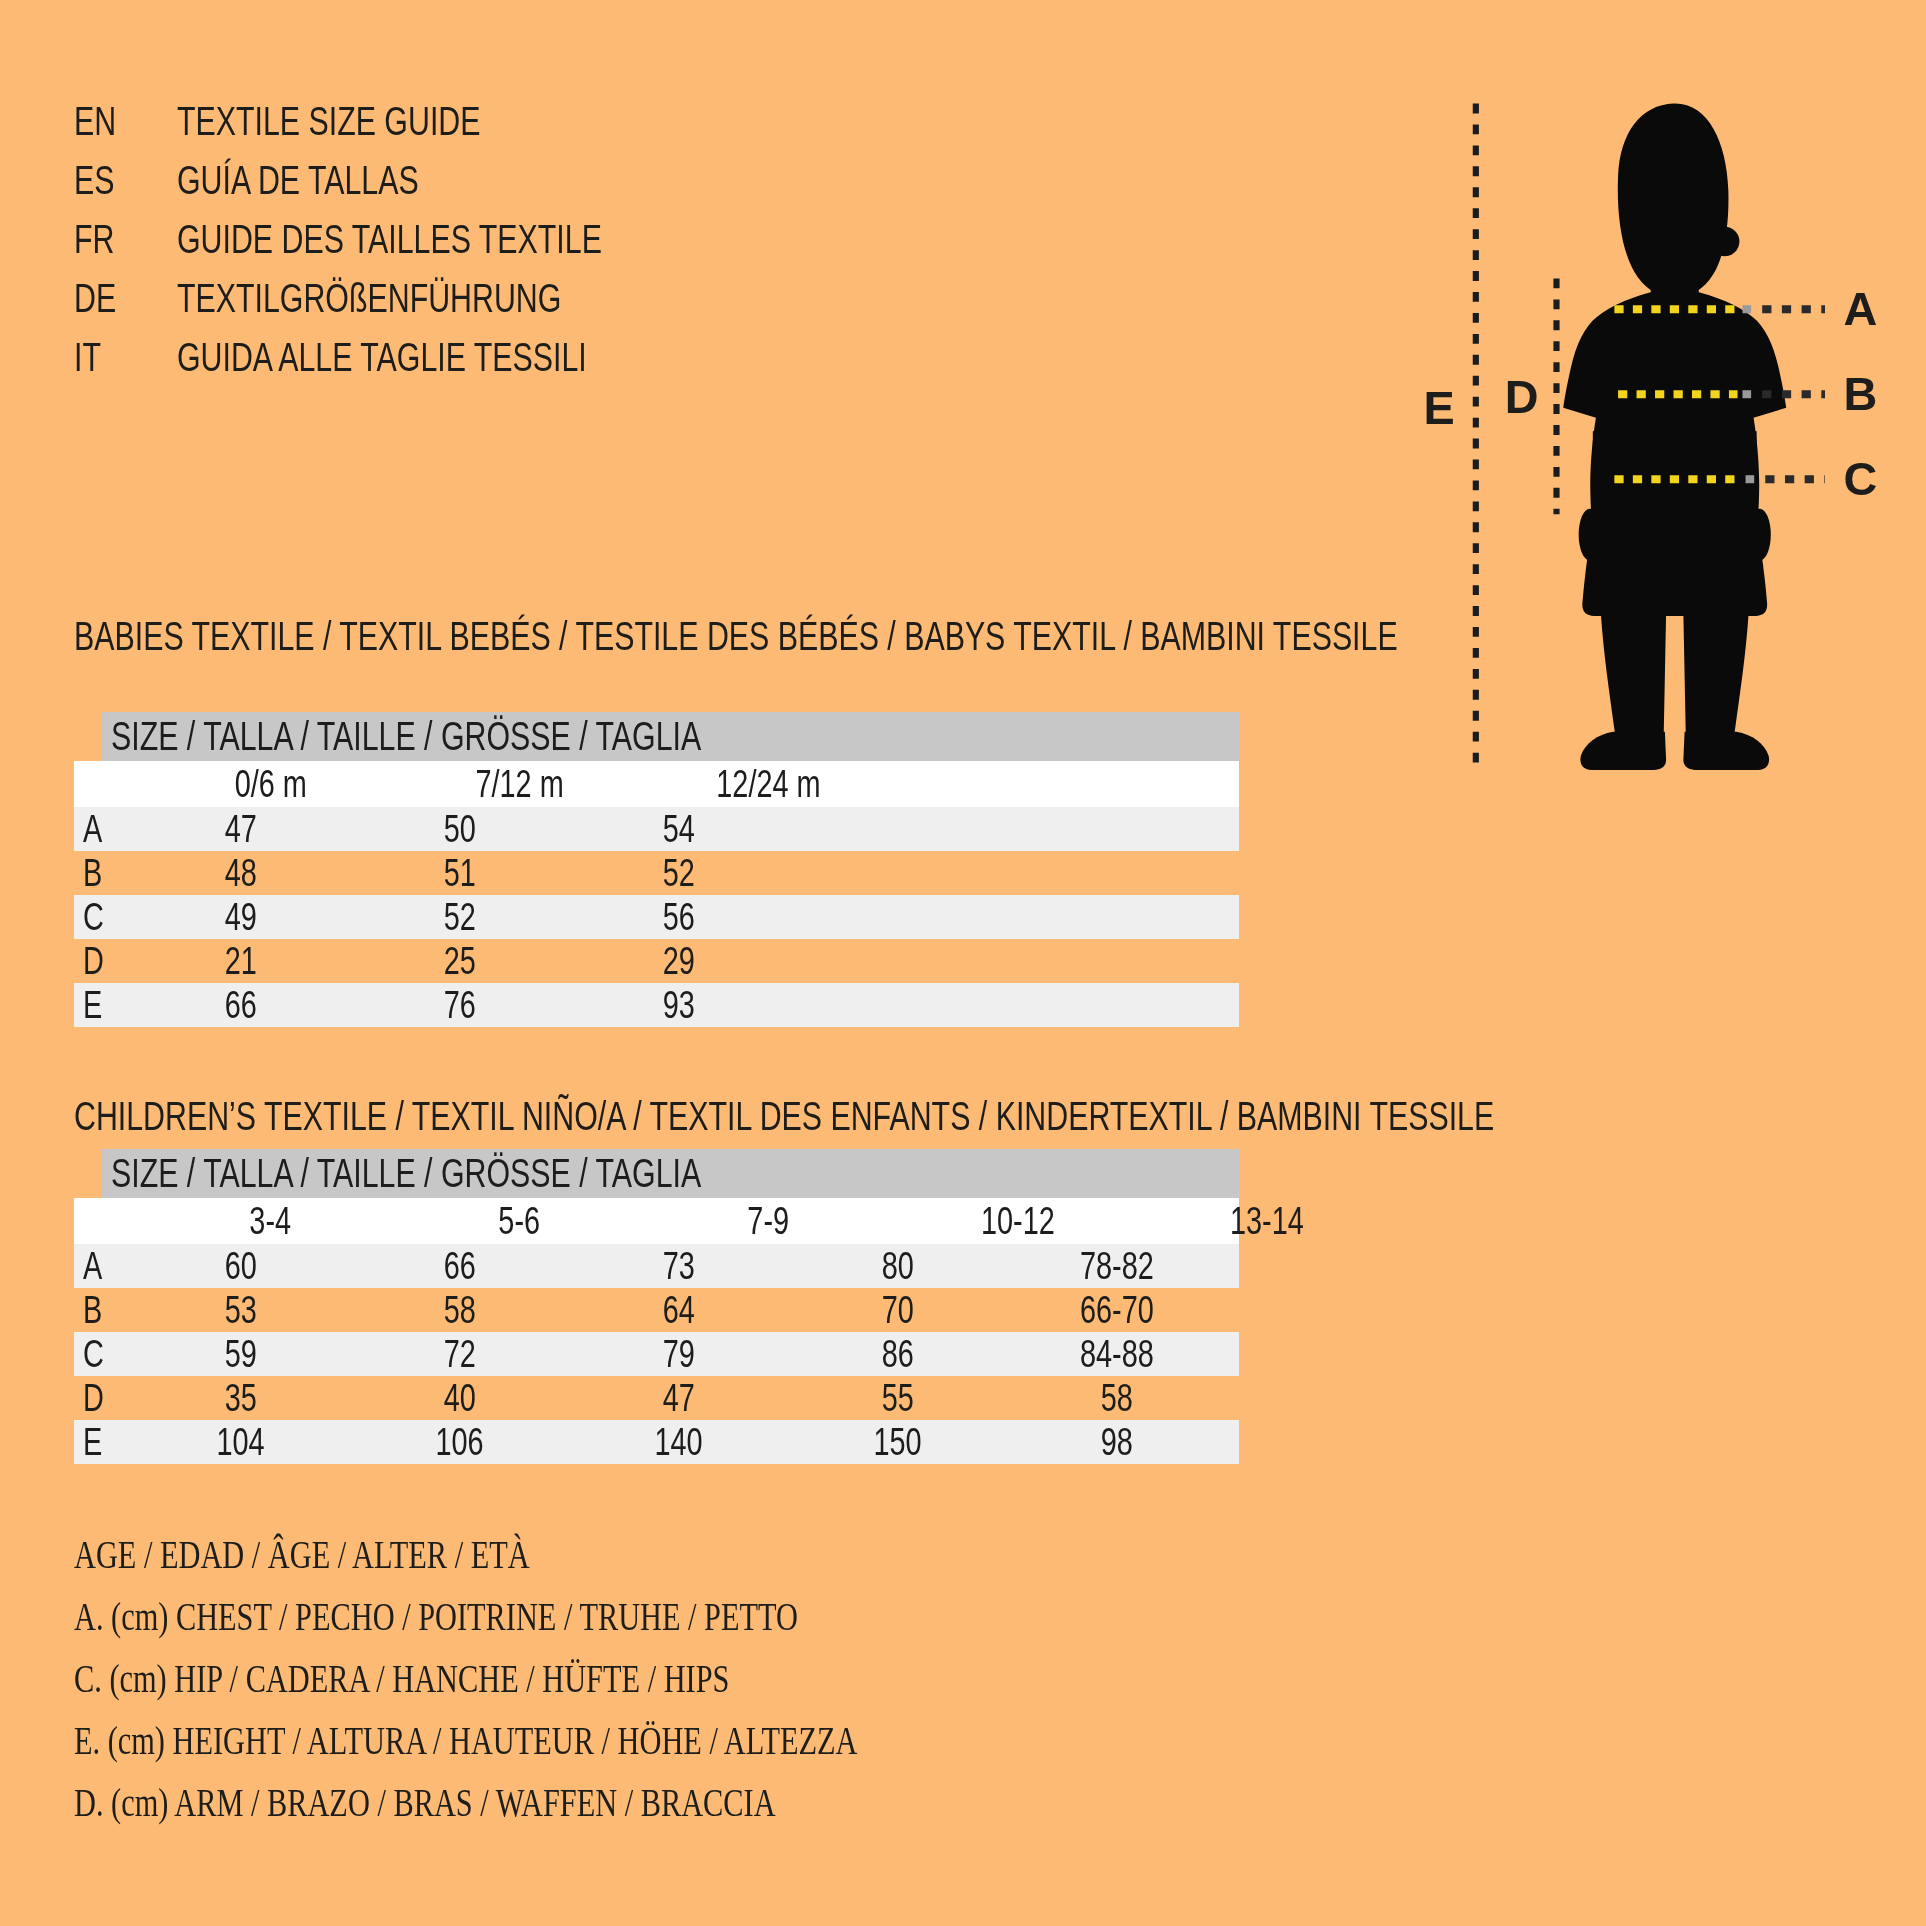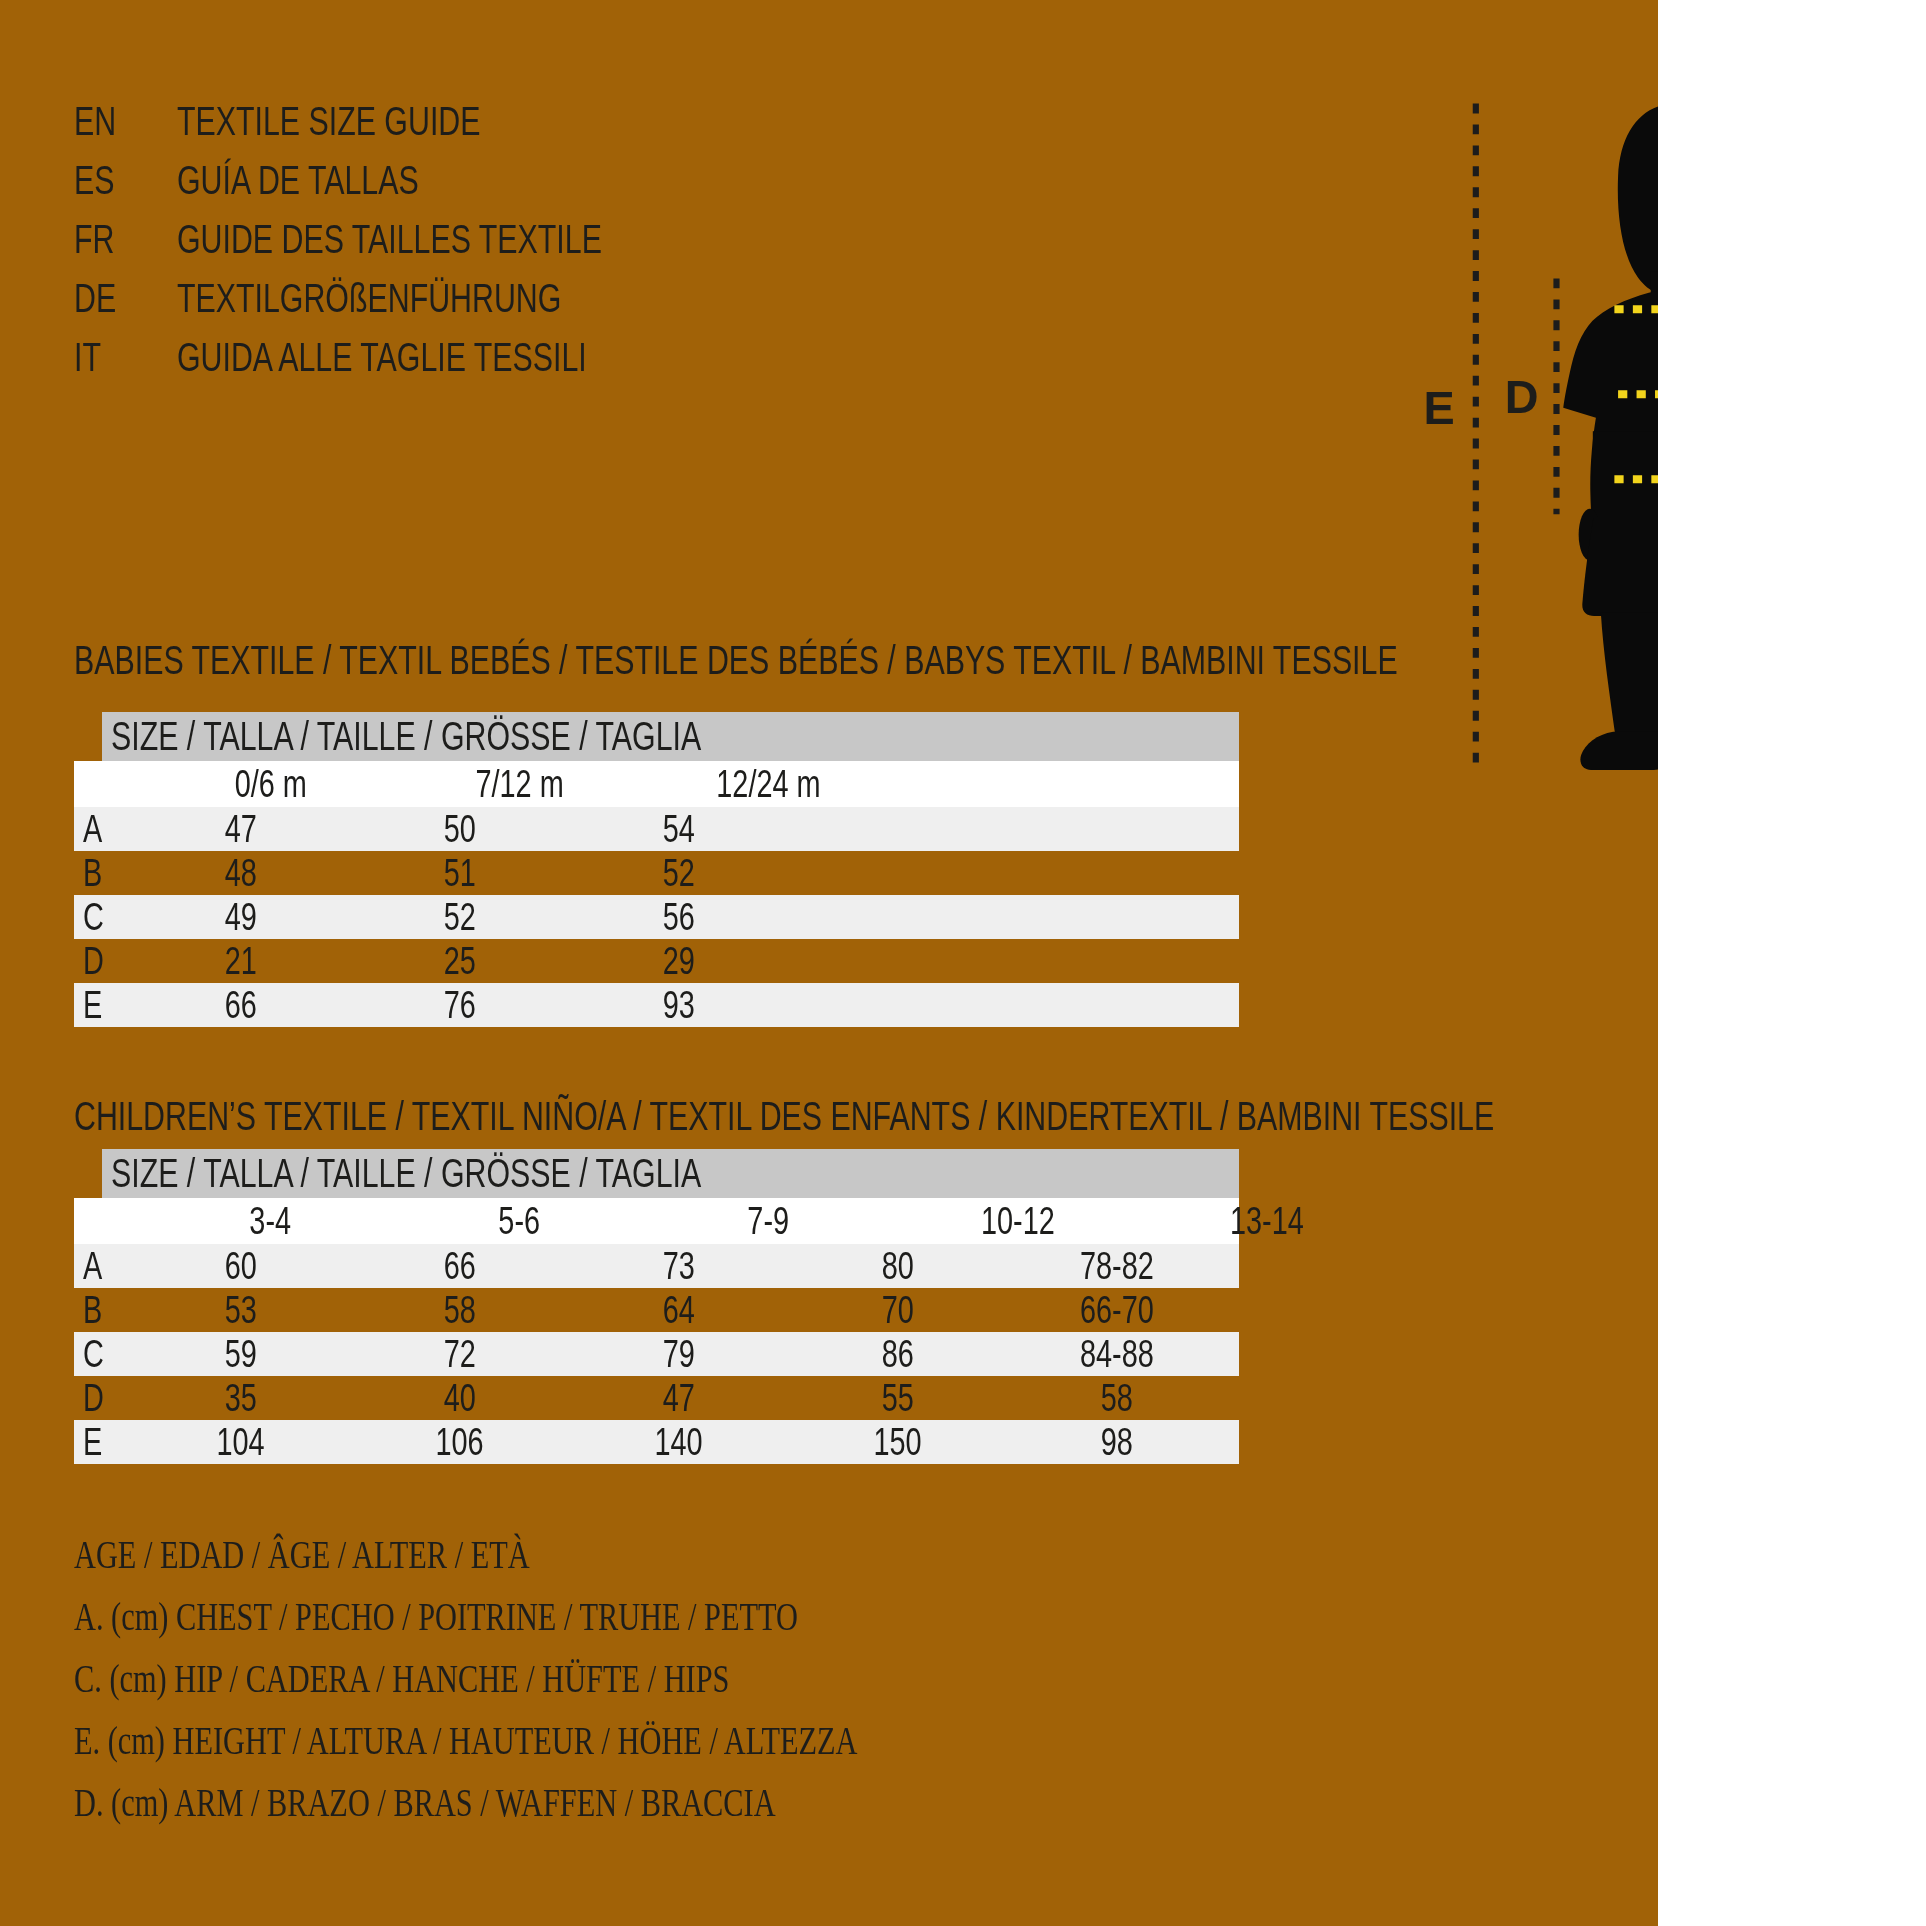--- a/index.html
+++ b/index.html
@@ -1,39 +1,39 @@
 <!DOCTYPE html>
 <html style="font-size:10px"><head>
 <meta charset="utf-8">
 <style>
   html,body{margin:0;padding:0;background:#ffffff;}
   .page{
     position:relative;
-    width:1658px;height:1926px;
-    background:#a16207;
+    width:1926px;height:1926px;
+    background:#fdba74;
     font-family:"Liberation Sans", sans-serif;
     color:#1d1d1b;
     overflow:hidden;
   }
   
   .cz{display:inline-block;transform:scaleX(0.74);transform-origin:0 50%;white-space:nowrap;}
   .czc{display:inline-block;transform:scaleX(0.74);transform-origin:50% 50%;white-space:nowrap;}
 
   
   .lang-block{position:absolute;left:74px;top:92px;}
   .lang-row{height:59px;line-height:59px;font-size:41px;}
   .lang-code{display:inline-block;width:92px;vertical-align:top;}
   .lang-title{display:inline-block;vertical-align:top;}
 
   
   .figure-wrap{position:absolute;left:1405px;top:86px;width:521px;height:715px;}
 
   
   .sec-title{position:absolute;left:74px;font-size:41px;line-height:41px;}
-  .babies-title{top:640px;}
+  .babies-title{top:616px;}
   .children-title{top:1096px;}
 
   
   .size-table{position:absolute;left:74px;width:1165px;}
   .babies-table{top:712px;}
   .children-table{top:1149px;}
   .size-head{height:49px;line-height:49px;background:#c7c7c7;font-size:41px;padding-left:9.2px;box-sizing:border-box;margin-left:28px;}
   .col-row,.data-row{display:grid;align-items:center;font-size:39px;}
   .cols-3{grid-template-columns:57px 219px 219px 219px;}
   .cols-5{grid-template-columns:57px 219px 219px 219px 219px 219px;}

